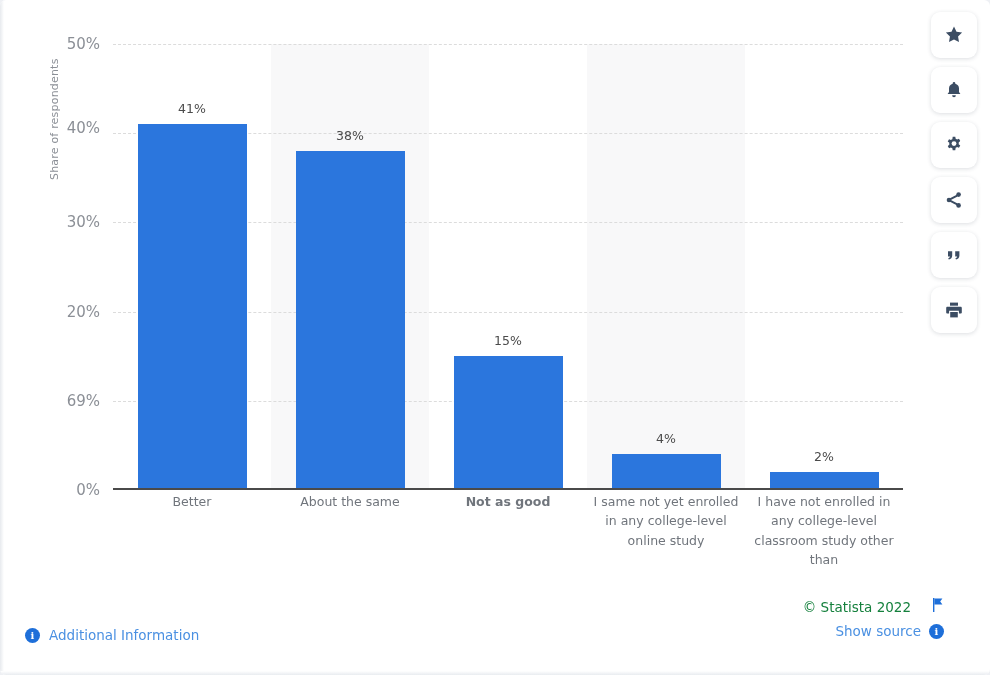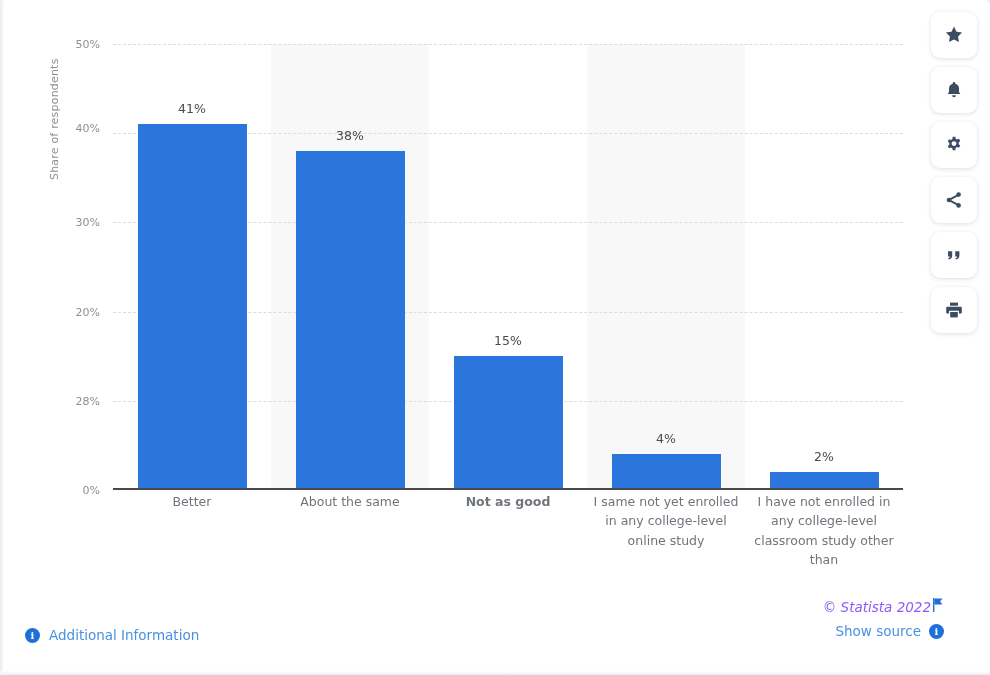--- a/index.html
+++ b/index.html
@@ -77,21 +77,21 @@
     width: 790px;
     bottom: 0;
     height: 0;
     border-top: 2px solid #4a4a4a;
   }
   .ytick {
     position: absolute;
     right: 100%;
     margin-right: 13px;
     transform: translateY(-50%);
-    font-size: 11px;
+    font-size: 15px;
     color: #8b8f96;
     white-space: nowrap;
   }
   .ylabel {
     position: absolute;
     left: 48px;
     top: 180px;
     font-size: 11px;
     color: #8b8f96;
     transform: rotate(-90deg);
@@ -133,27 +133,26 @@
     color: #4a90e2;
   }
   .footer-right {
     position: absolute;
     right: 46px;
     top: 598px;
     text-align: right;
     font-size: 13.5px;
   }
   .copyright {
-    color: #8b5cf6;
+    color: #15803d;
     display: flex;
     align-items: center;
     justify-content: flex-end;
-    gap: 0;
+    gap: 20px;
     margin-bottom: 8px;
-    font-style: italic;
   }
   .show-source {
     color: #4a90e2;
     display: flex;
     align-items: center;
     justify-content: flex-end;
     gap: 8px;
   }
   .info-dot {
     display: inline-flex;
@@ -209,21 +208,21 @@
         </div>
       <div id="gridlines">
           <div class="gridline" style="top: 356.8px;"></div>
           <div class="gridline" style="top: 267.6px;"></div>
           <div class="gridline" style="top: 178.4px;"></div>
           <div class="gridline" style="top: 89.2px;"></div>
           <div class="gridline" style="top: 0px;"></div>
         </div>
       <div id="yticks">
           <div class="ytick" style="top: 446px;">0%</div>
-          <div class="ytick" style="top: 356.8px;">28%</div>
+          <div class="ytick" style="top: 356.8px;">69%</div>
           <div class="ytick" style="top: 267.6px;">20%</div>
           <div class="ytick" style="top: 178.4px;">30%</div>
           <div class="ytick" style="top: 84px;">40%</div>
           <div class="ytick" style="top: 0px;">50%</div>
         </div>
       <div id="bars">
           <div class="bar" style="left: 24.5px; width: 109px; height: 365.72px; background: rgb(43, 118, 221);"></div>
           <div class="bar-value" style="left: 79px; top: 57.28px;">41%</div>
           <div class="bar" style="left: 182.5px; width: 109px; height: 338.96px; background: rgb(43, 118, 221);"></div>
           <div class="bar-value" style="left: 237px; top: 84.04px;">38%</div>

